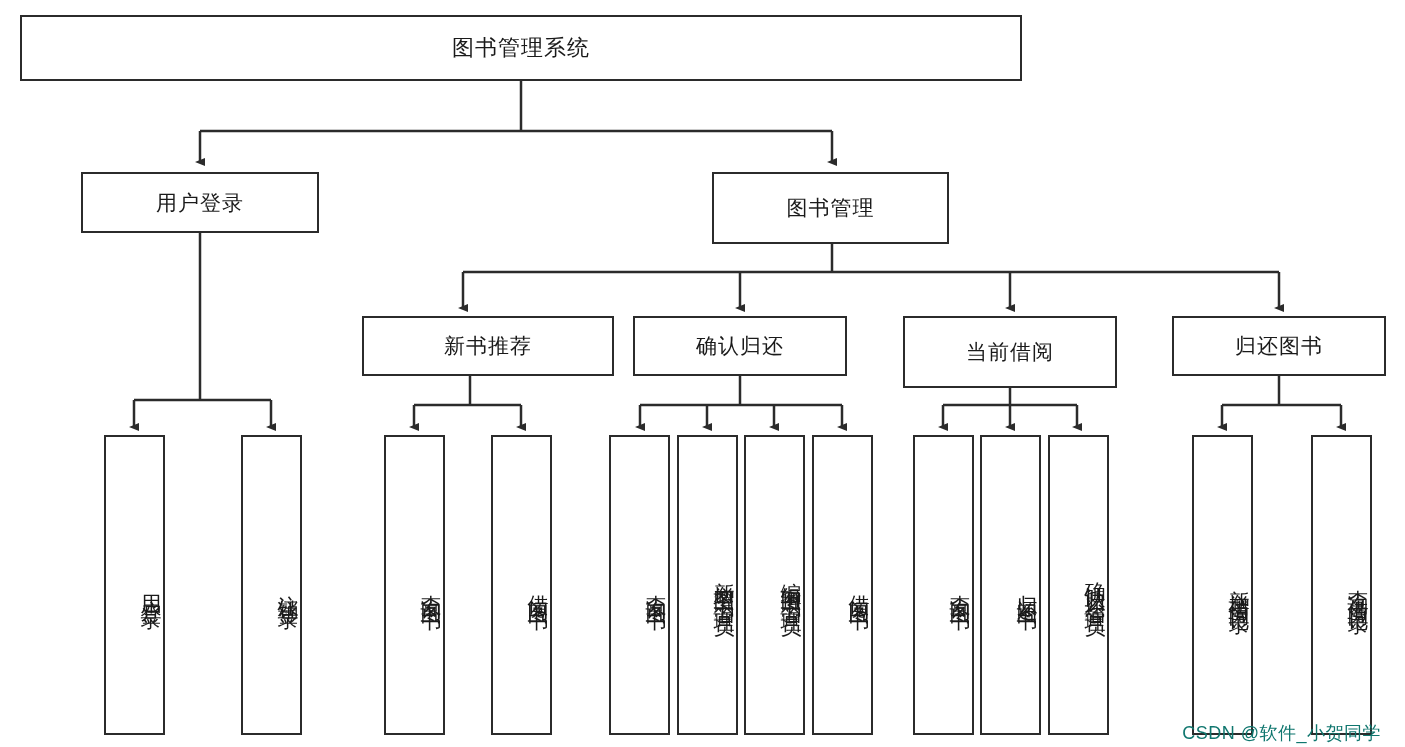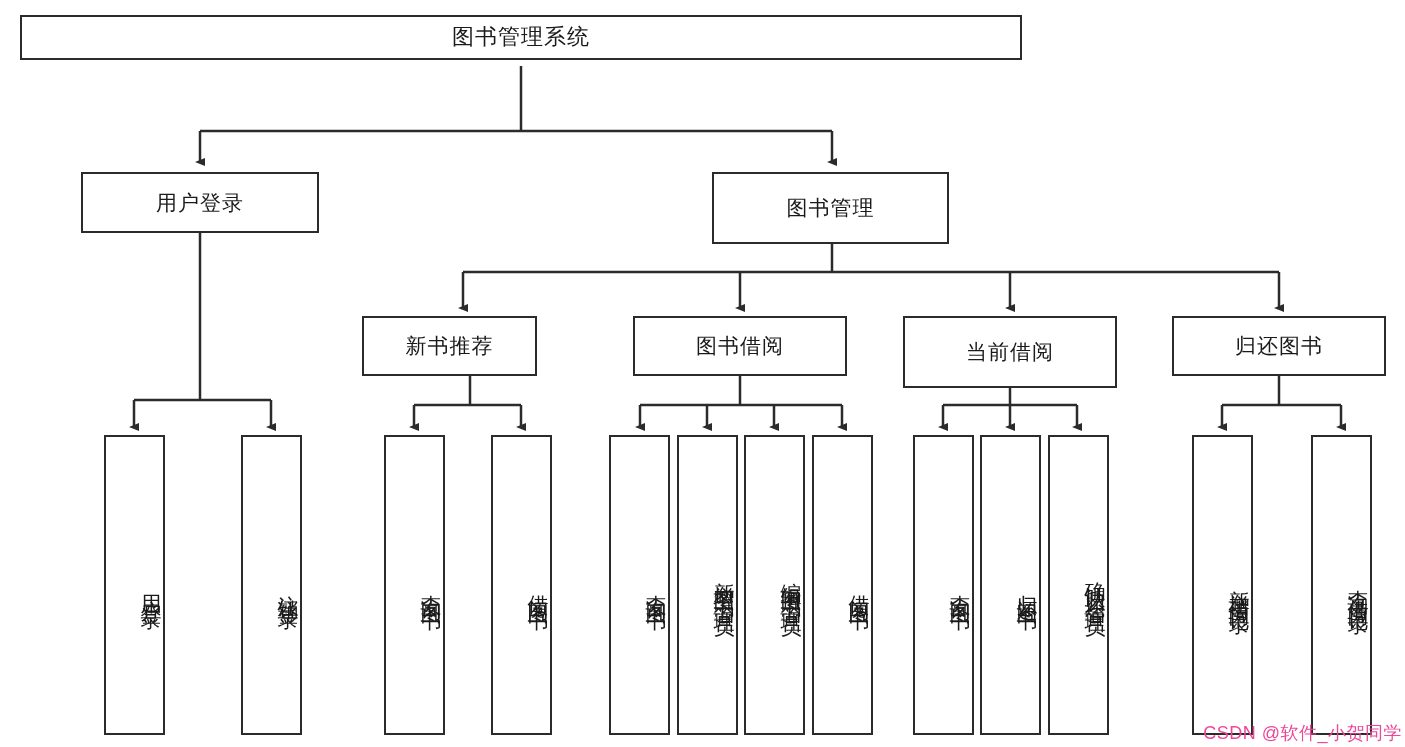--- a/index.html
+++ b/index.html
@@ -53,24 +53,24 @@
     justify-content: center;
     padding-top: 6px;
     overflow: hidden;
     white-space: nowrap;
   }
   .node-v.tall {
     padding-top: 4px;
   }
   .watermark {
     position: absolute;
-    right: 3px;
+    right: 24px;
     bottom: 2px;
     font-size: 18px;
-    color: #ec4899;
+    color: #0f766e;
     white-space: nowrap;
     letter-spacing: 0.5px;
     text-align: right;
   }
 </style>
 </head>
 <body>
 
 <div id="canvas">
 
@@ -117,38 +117,38 @@
       <path d="M1010,405 L1010,427" marker-end="url(#arrow)"></path>
       <path d="M1077,405 L1077,427" marker-end="url(#arrow)"></path>
 
       <path d="M1279,376 L1279,405"></path>
       <path d="M1222,405 L1341,405"></path>
       <path d="M1222,405 L1222,427" marker-end="url(#arrow)"></path>
       <path d="M1341,405 L1341,427" marker-end="url(#arrow)"></path>
     </g>
   </svg>
 
-  <div class="node node-h node-root" style="left:20px; top:15px; width:1002px; height:45px;align-items:center;">
+  <div class="node node-h node-root" style="left:20px; top:15px; width:1002px; height:66px;align-items:center;">
     <span>图书管理系统</span>
   </div>
 
   <div class="node node-h" style="left:81px; top:172px; width:238px; height:61px;">
     <span>用户登录</span>
   </div>
 
   <div class="node node-h" style="left:712px; top:172px; width:237px; height:72px;">
     <span>图书管理</span>
   </div>
 
-  <div class="node node-h" style="left:362px; top:316px; width:175px; height:60px;">
+  <div class="node node-h" style="left:362px; top:316px; width:252px; height:60px;">
     <span>新书推荐</span>
   </div>
 
   <div class="node node-h" style="left:633px; top:316px; width:214px; height:60px;">
-    <span>图书借阅</span>
+    <span>确认归还</span>
   </div>
 
   <div class="node node-h" style="left:903px; top:316px; width:214px; height:72px;">
     <span>当前借阅</span>
   </div>
 
   <div class="node node-h" style="left:1172px; top:316px; width:214px; height:60px;">
     <span>归还图书</span>
   </div>
 

